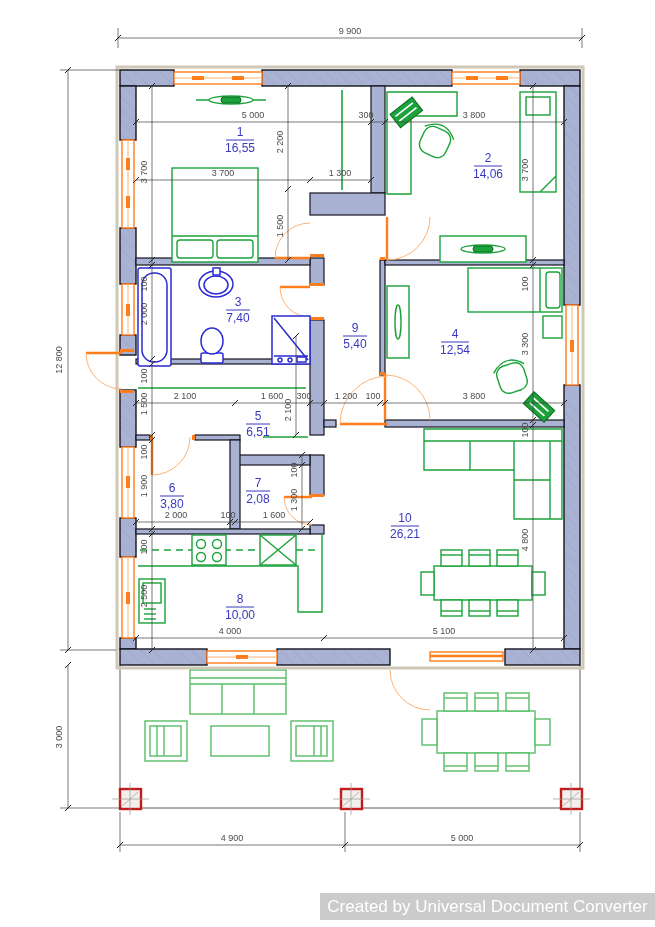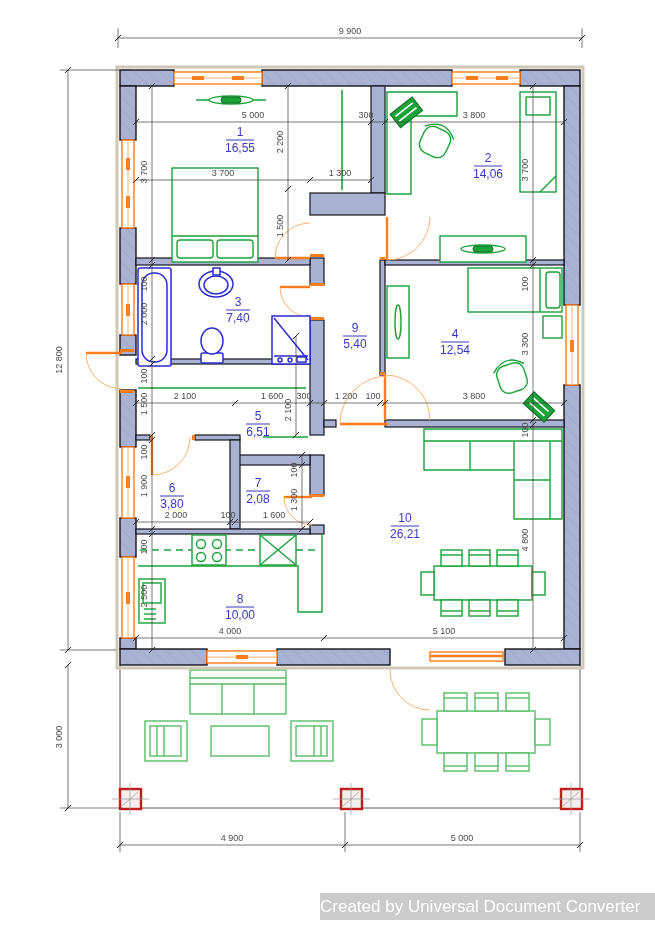--- a/index.html
+++ b/index.html
@@ -24,21 +24,21 @@
   .dim{stroke:#3c3c3c;stroke-width:0.7;fill:none}
   .tk{stroke:#222;stroke-width:1;fill:none}
   .dimt{font-size:9px;fill:#4c4c4c}
   .rnum,.rarea{font-size:12px;fill:#3838c2}
   .rline{stroke:#3838c2;stroke-width:1}
   .ter{fill:none;stroke:#5a5a5a;stroke-width:1}
   .col{fill:#f2efec;stroke:#c21d1d;stroke-width:2.4}
   .colx{stroke:#999;stroke-width:0.7;fill:none}
   text{text-anchor:middle}
   #watermark{position:absolute;left:320px;top:893px;width:335px;height:27px;
-    background:#cbcbcb;color:#fff;font-size:17px;line-height:27px;
+    background:#cbcbcb;color:#fff;font-size:17px;line-height:27px;text-align:center;
     white-space:nowrap;overflow:hidden}
 </style>
 </head>
 <body>
 
 <svg width="655" height="927" viewBox="0 0 655 927">
 <defs>
   <pattern id="wallpat" width="9" height="9" patternUnits="userSpaceOnUse" patternTransform="rotate(45)">
     <rect width="9" height="9" fill="#a9b2d2"></rect>
     <line x1="0" y1="0" x2="9" y2="0" stroke="#99a3c6" stroke-width="1"></line>

